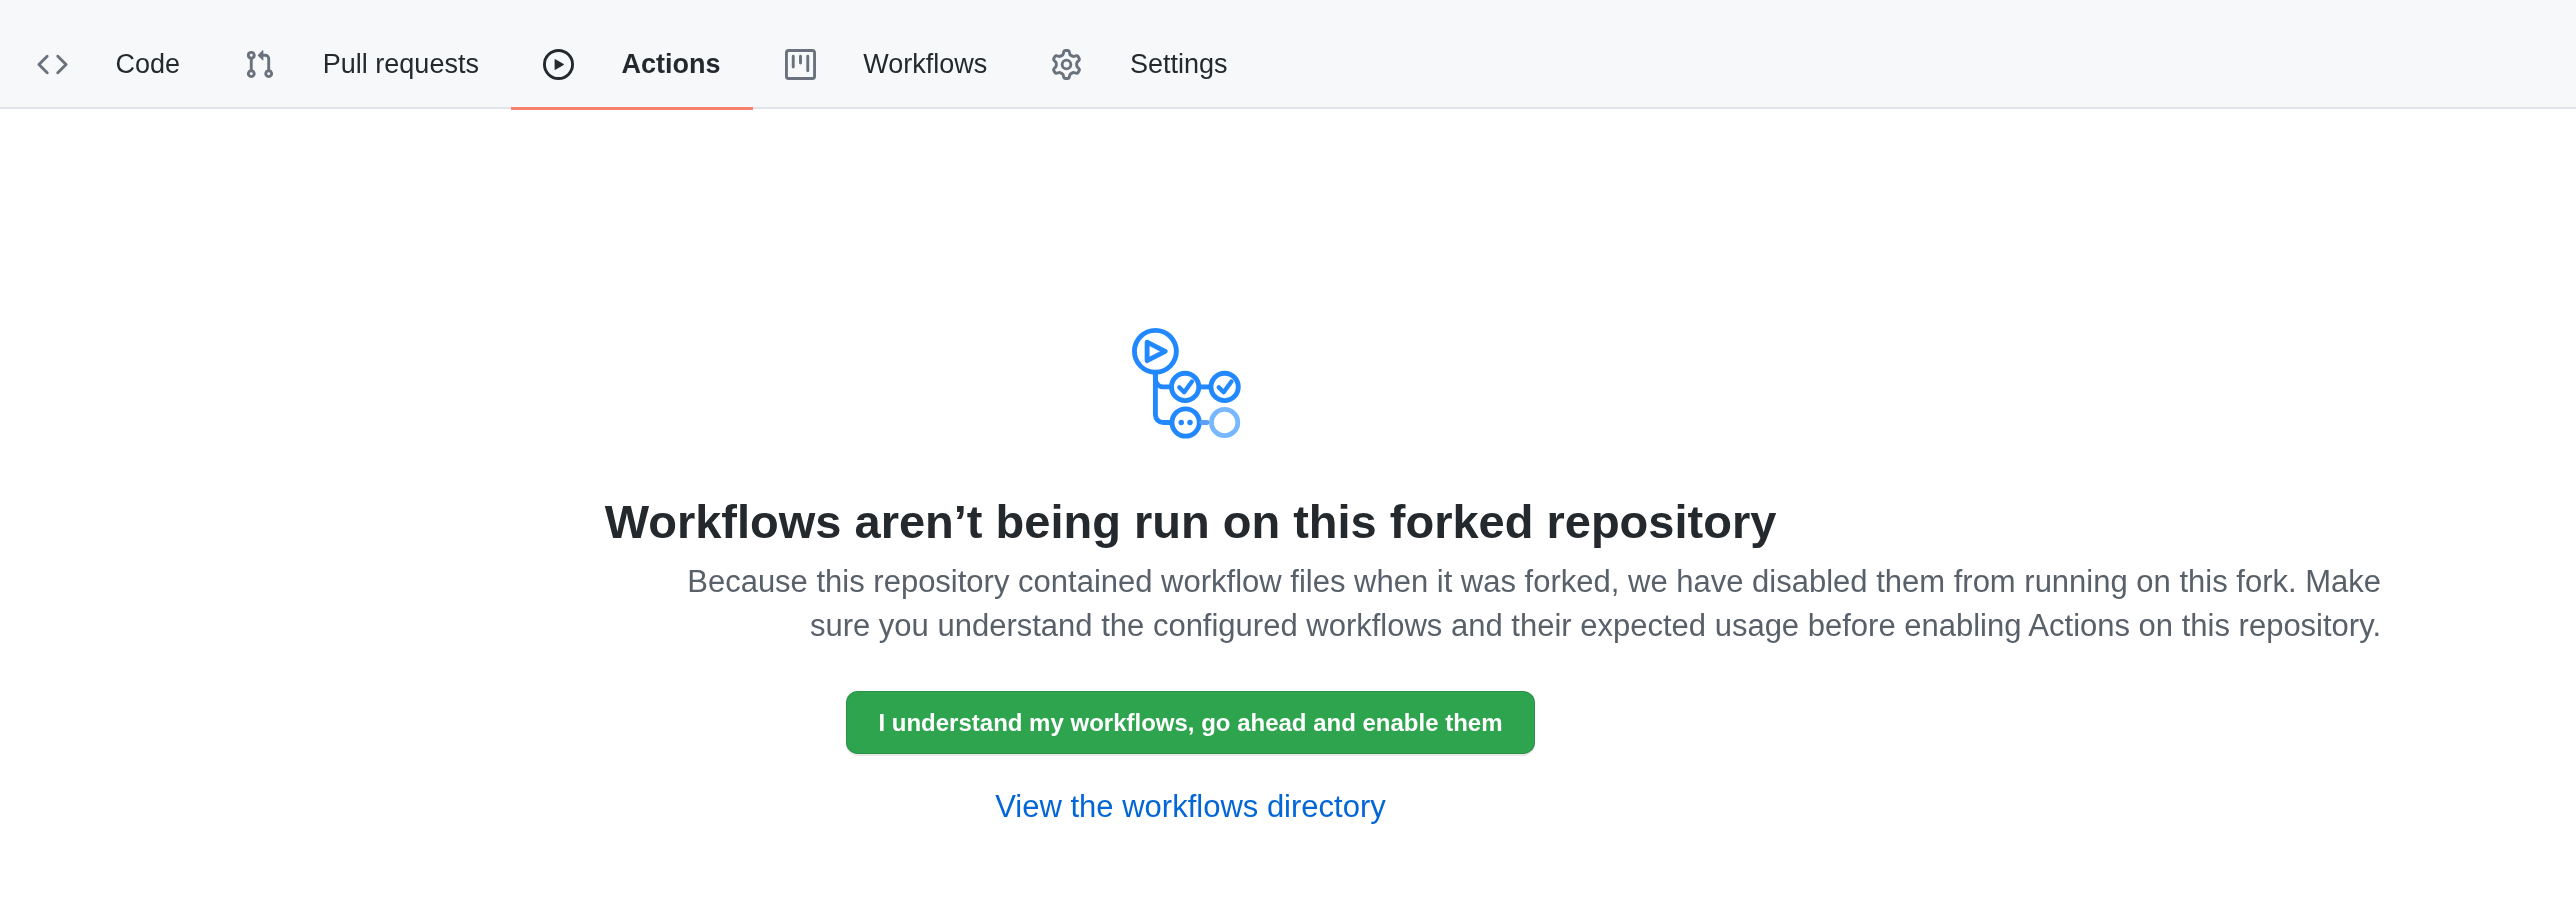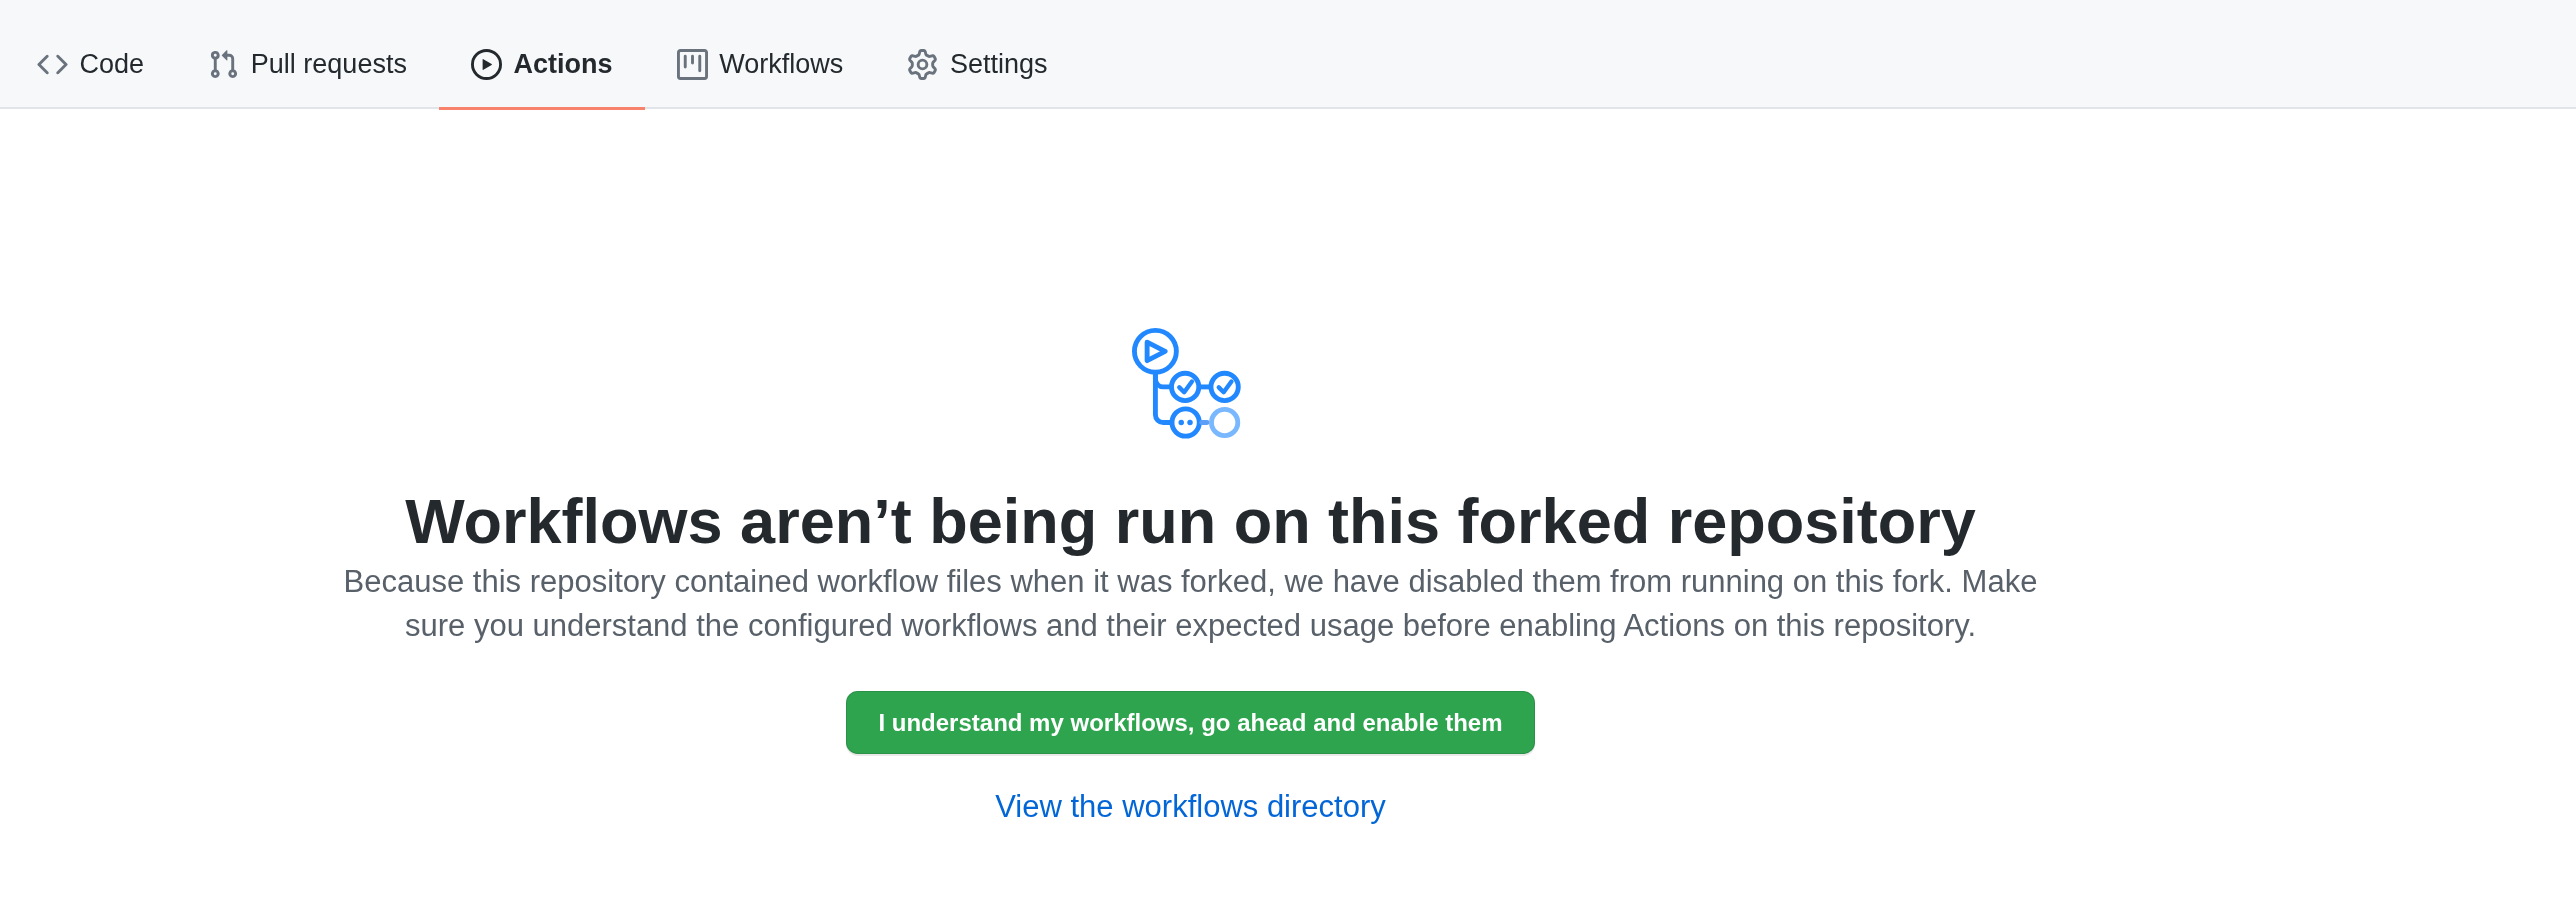--- a/index.html
+++ b/index.html
@@ -28,20 +28,21 @@
     height: 88px;
     padding: 0 32px;
     margin-bottom: -2.9px;              
     border-bottom: 3.9px solid transparent;
     font-size: 27px;
     line-height: 1;
     color: #24292e;
     text-decoration: none;
     cursor: pointer;
     white-space: nowrap;
+    gap: 36px;
   }
   .tab .octicon {
     width: 31px; height: 31px;
     margin-right: 11.7px;
     fill: #6a737d;
     flex: none;
   }
   .tab.active {
     font-weight: bold;
     border-bottom-color: #f9826c;
@@ -53,32 +54,32 @@
     width: 2381px;                    
     text-align: center;
   }
   .workflow-icon {
     display: inline-block;
     margin-top: 216px;
     width: 123px; height: 117px;
   }
   .bs-title {
     margin: 47px 0 0 0;
-    font-size: 63px;
+    font-size: 47px;
     line-height: 57px;
     font-weight: bold;
     color: #24292e;
   }
   .bs-desc {
     margin: 9.8px 0 0 0;
     font-size: 31px;
     line-height: 44px;
     color: #586069;
   }
-  .bs-desc span { display: block; white-space: nowrap; }
+  .bs-desc span { display: block; white-space: nowrap; text-align: right; }
   .bs-button {
     margin-top: 43px;
     display: inline-block;
     height: 63px;
     padding: 0 31px;
     font-family: inherit;
     font-size: 24px;
     font-weight: bold;
     line-height: 59px;
     color: #ffffff;

